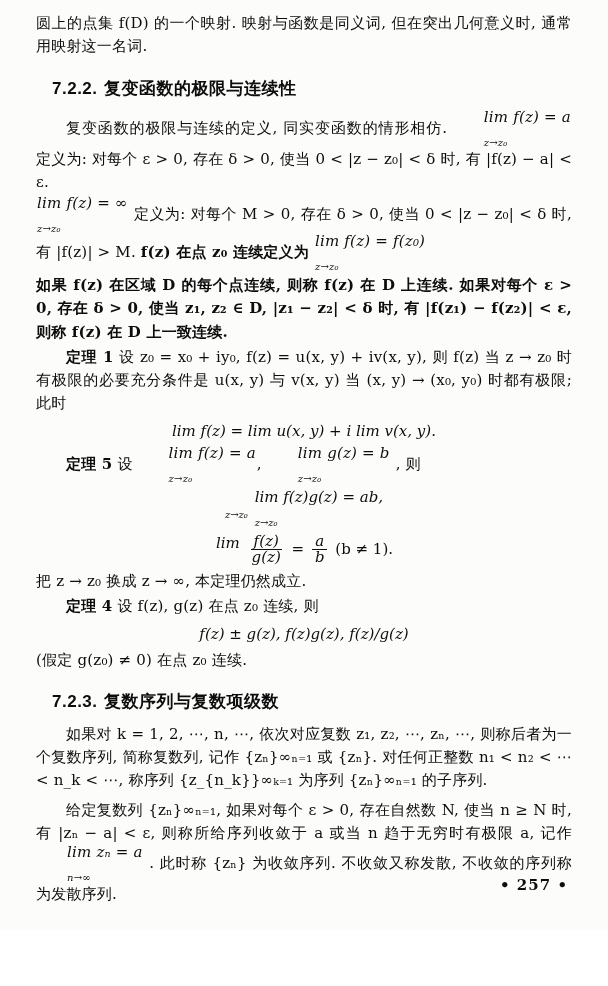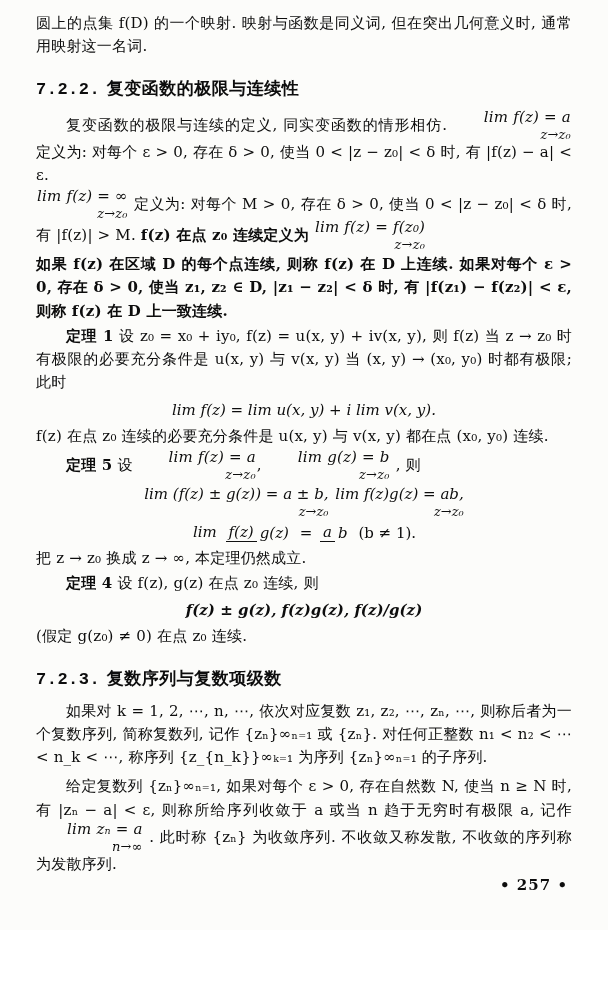--- a/index.html
+++ b/index.html
@@ -38,63 +38,63 @@
     letter-spacing: 0.2px;
   }
   .indent { text-indent: 2em; }
   .heading {
     font-size: 17px;
     font-weight: bold;
     margin: 18px 0 10px 0;
     letter-spacing: 0.5px;
   }
   .heading .num {
-    font-family: Liberation Mono, monospace;
+    font-family: Liberation Sans, sans-serif;
+    margin-left: 16px;
   }
   .bold { font-weight: bold; }
   .thm {
     font-weight: bold;
   }
   .math {
     font-style: italic;
     font-family: "DejaVu Serif", "Liberation Serif", serif;
-    font-weight: bold;
   }
   .ctr {
     text-align: center;
     margin: 6px 0 6px 0;
     font-size: 15px;
   }
   .ctr-l {
     text-align: center;
     margin: 4px 0 4px 0;
     font-size: 15px;
   }
   
   .lim {
     display: inline-flex;
     flex-direction: column;
-    align-items: flex-end;
+    align-items: flex-start;
     vertical-align: middle;
     line-height: 1;
     margin: 0 1px;
   }
   .lim .op {
     font-style: italic;
     font-size: 15px;
   }
   .lim .sub {
-    font-size: 13px;
-    font-style: italic;
-    margin-top: 3px;
+    font-size: 10px;
+    font-style: italic;
+    margin-top: 13px;
     white-space: nowrap;
   }
   .frac {
     display: inline-flex;
-    flex-direction: row;
+    flex-direction: column;
     align-items: center;
     vertical-align: middle;
     margin: 0 3px;
     line-height: 1.05;
   }
   .frac .nu {
     border-bottom: 1px solid #111;
     padding: 0 3px;
     font-style: italic;
   }
@@ -154,39 +154,37 @@
       <span class="thm">定理 1</span>
       <span>设 z₀ = x₀ + iy₀, f(z) = u(x, y) + iv(x, y), 则 f(z) 当 z → z₀ 时有极限的必要充分条件是 u(x, y) 与 v(x, y) 当 (x, y) → (x₀, y₀) 时都有极限; 此时</span>
     </p>
 
     <div class="ctr">
       <span class="lim">
         <span class="op">lim f(z) = lim u(x, y) + i lim v(x, y).</span>
       </span>
     </div>
 
-    <p class="tight">f(z) 在点 z₀ 连续的必要充分条件是 u(x, y) 与 v(x, y) 都在点 (x₀, y₀) 连续.</p>
 
     <p class="indent tight">
       <span class="thm">定理 5</span>
       <span>设</span>
       <span class="lim">
         <span class="op">lim f(z) = a</span>
         <span class="sub">z→z₀</span>
       </span>,
       <span class="lim">
         <span class="op">lim g(z) = b</span>
         <span class="sub">z→z₀</span>
       </span>
       <span>, 则</span>
     </p>
 
     <div class="ctr">
       <span class="lim">
-        <span class="op">lim (f(z) ± g(z)) = a ± b,</span>
         <span class="sub">z→z₀</span>
       </span>
       <span class="lim">
         <span class="op">lim f(z)g(z) = ab,</span>
         <span class="sub">z→z₀</span>
       </span>
     </div>
 
     <div class="ctr-l">
       <span class="lim">

